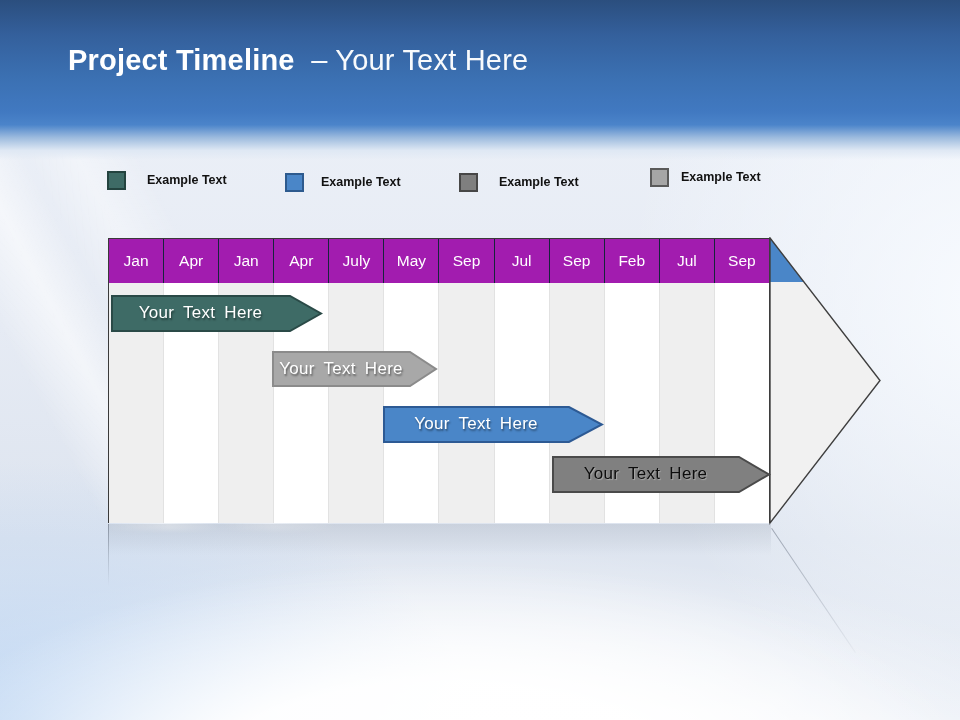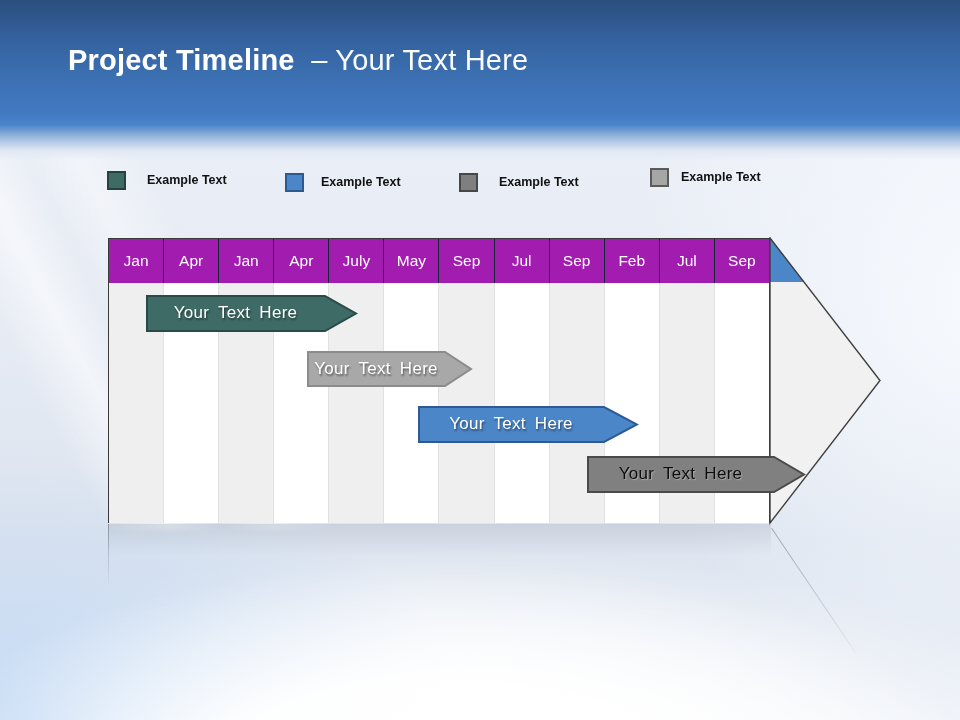--- a/index.html
+++ b/index.html
@@ -61,21 +61,21 @@
   }
   .month-cell:first-child{border-left:none;}
   .tl-body{display:flex;height:240px;}
   .body-col{flex:1 1 0;box-sizing:border-box;border-left:1px solid #e2e2e2;}
   .body-col:first-child{border-left:none;}
   .col-odd{background:#efefef;}
   .col-even{background:#ffffff;}
   
   .arrowhead-svg{position:absolute;left:769px;top:237px;pointer-events:none;}
   
-  .bar{position:absolute;margin-left:35px;}
+  .bar{position:absolute;}
   .bar svg{position:absolute;left:0;top:0;display:block;}
   .bar-label{
     position:absolute;left:0;top:0;text-align:center;font-size:17px;
     white-space:nowrap;word-spacing:4px;letter-spacing:.3px;
   }
   .bar-label.white{color:#fff;text-shadow:1px 1.5px 2px rgba(0,0,0,.45);}
   .bar-label.dark{color:#0d0d0d;text-shadow:1px 1px 1px rgba(255,255,255,.35);}
   
   .refl-shadow{
     position:absolute;left:108px;top:524px;width:663px;height:34px;pointer-events:none;

